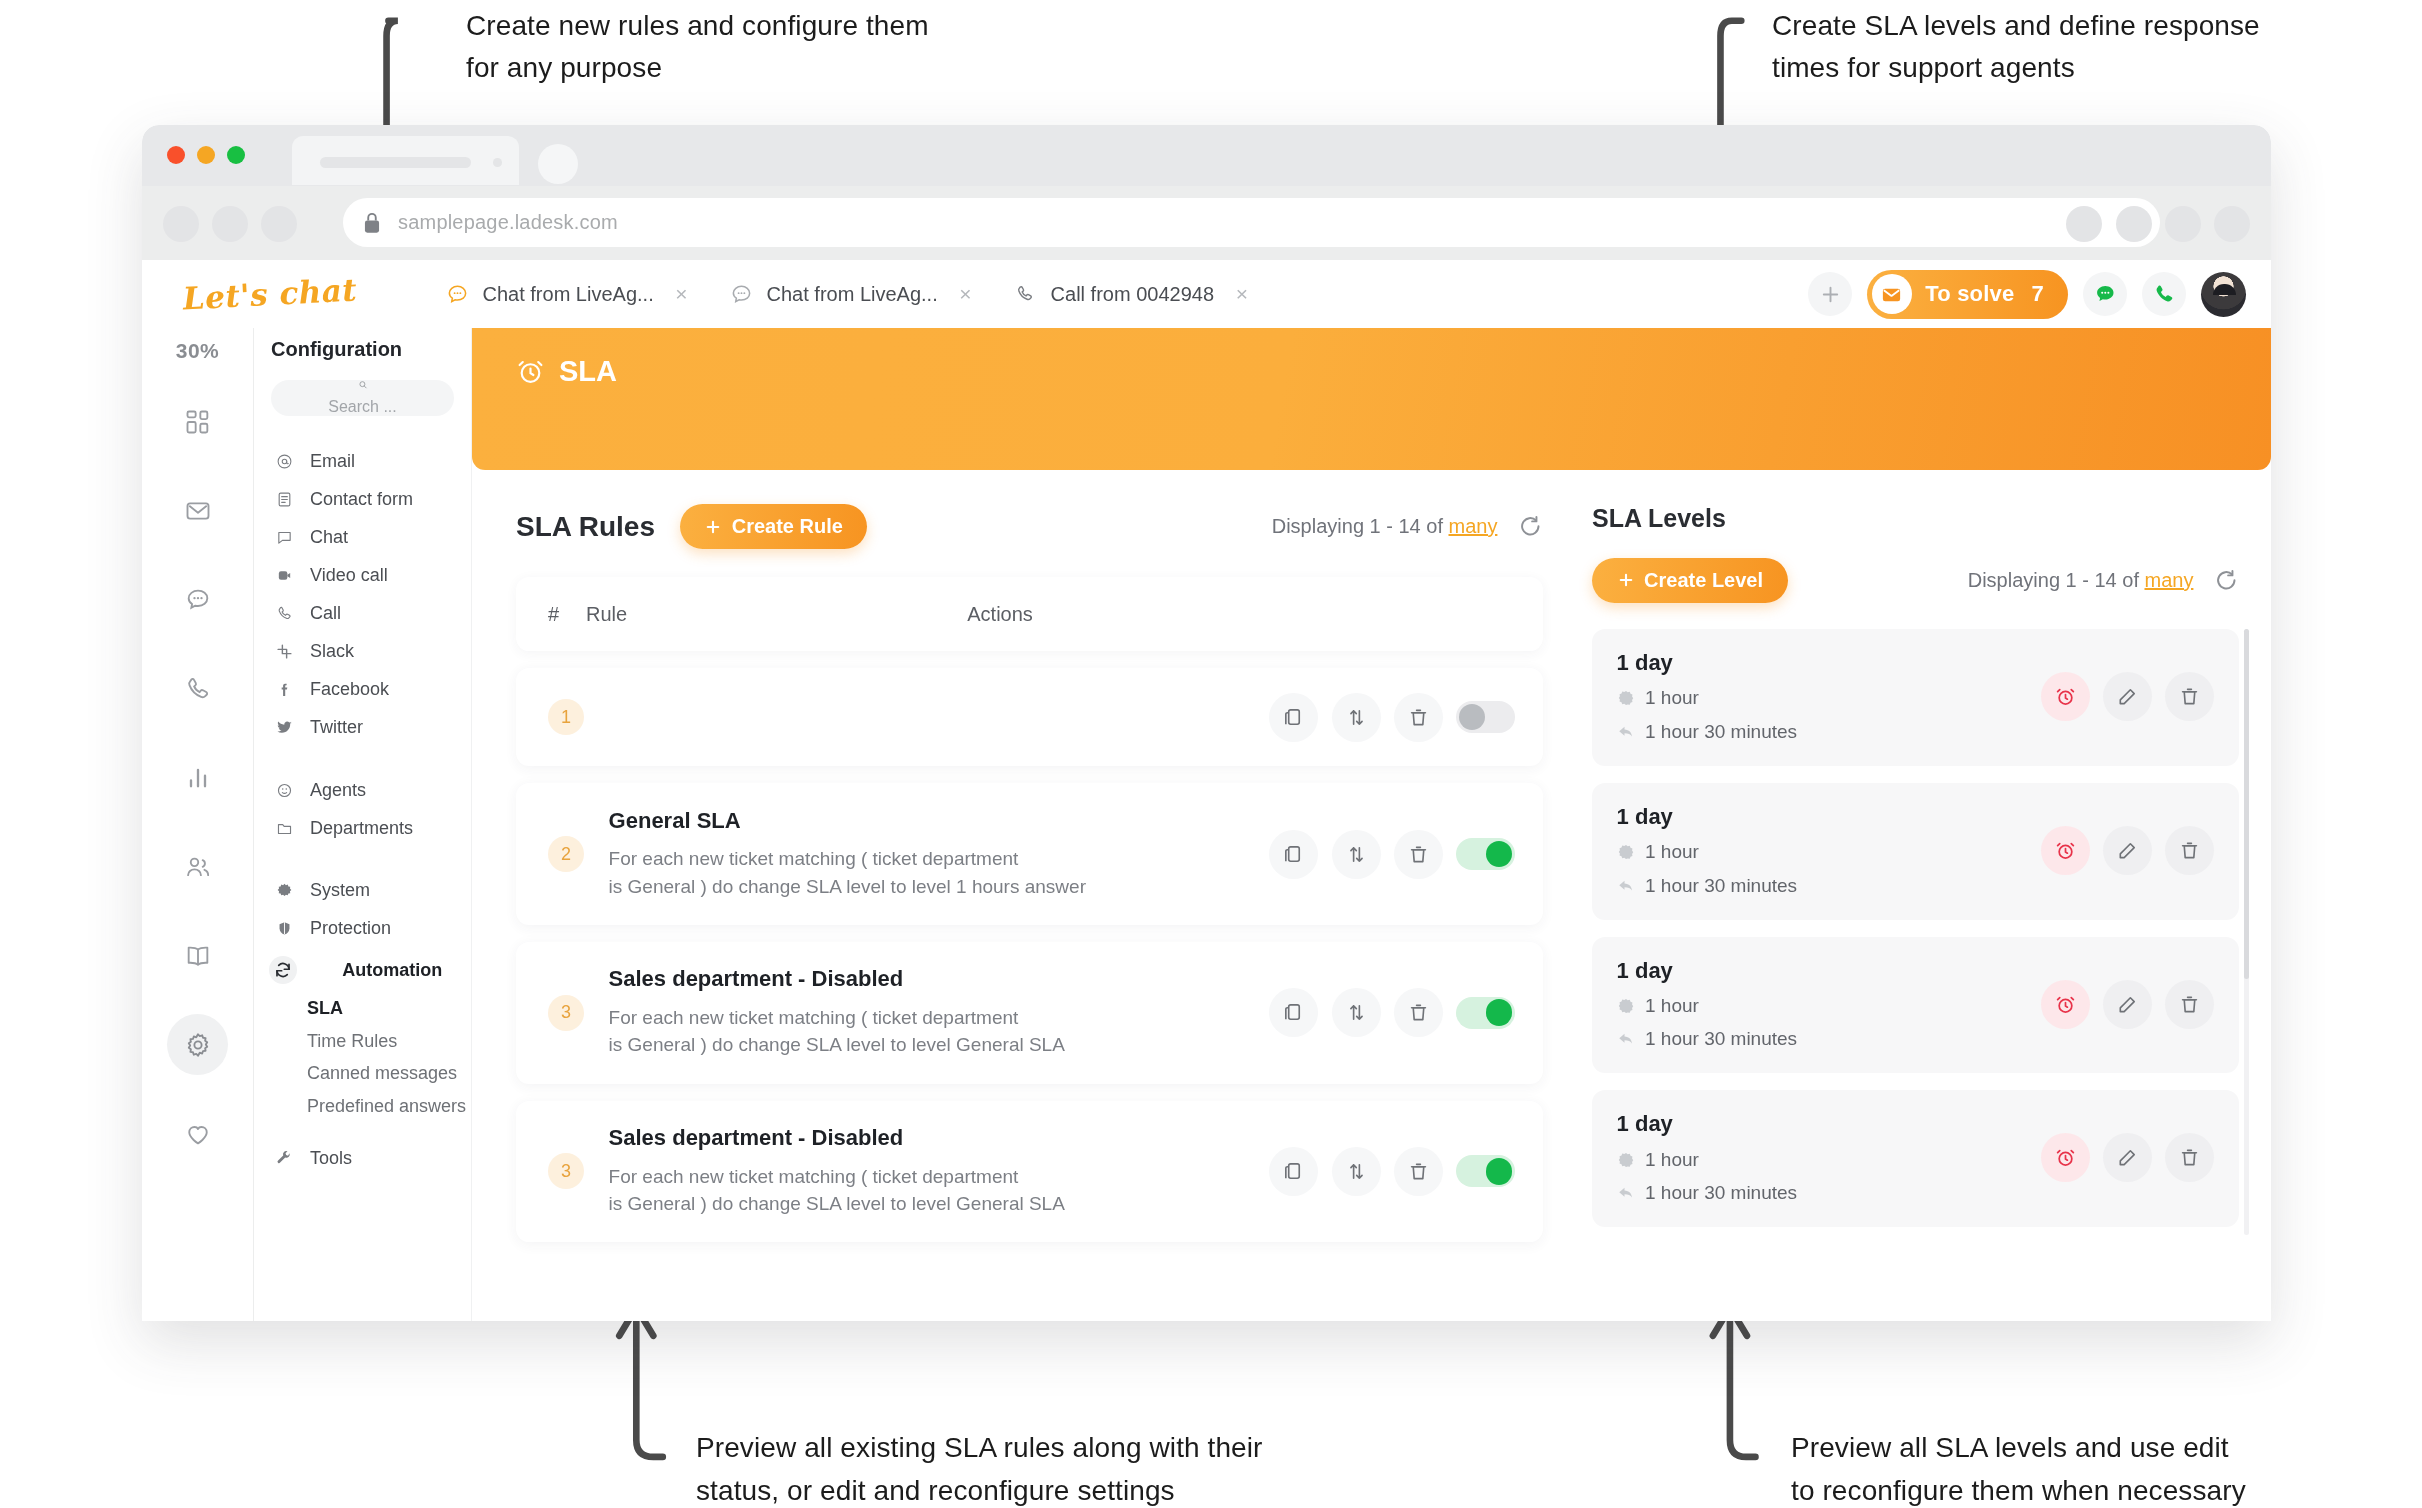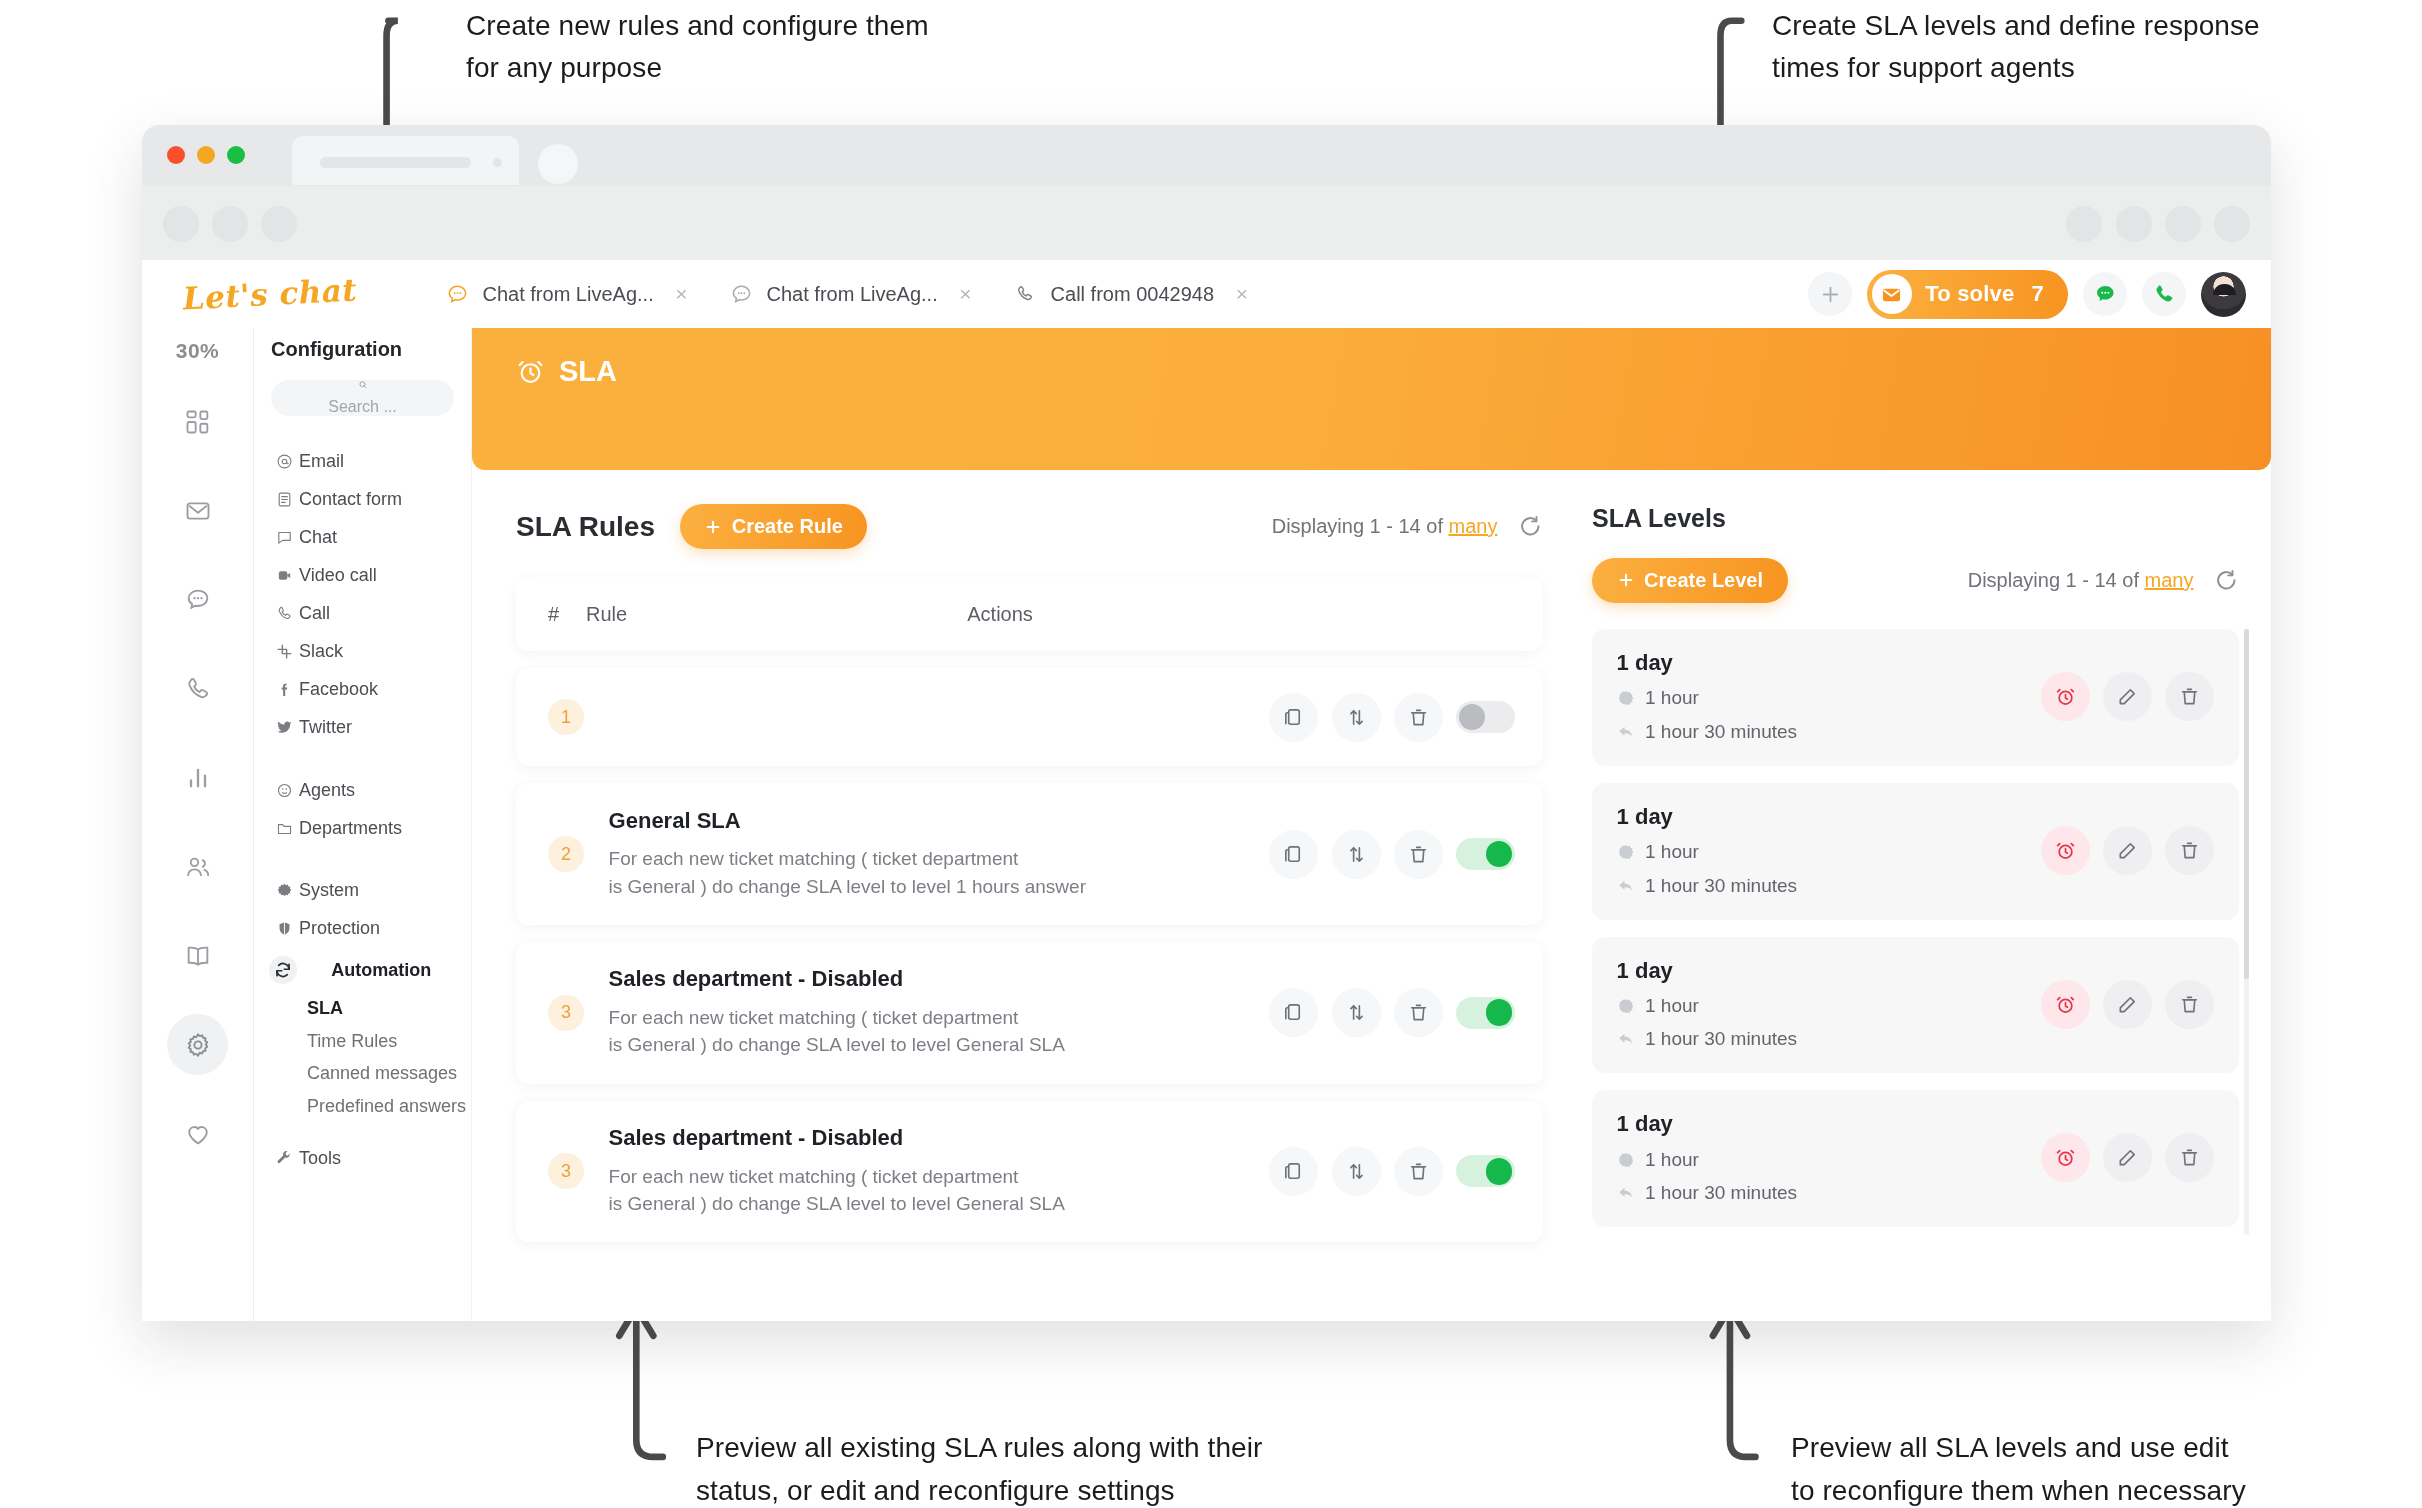--- a/index.html
+++ b/index.html
@@ -115,21 +115,21 @@
     width:218px; flex:0 0 218px; padding-top:78px; background:#fff;
     border-right:0.9px solid #f0f1f2;
   }
   .config h3 { font-size:20px; font-weight:700; color:#23262b; padding:0 0 19px 17px; }
   .searchbox {
     margin:0 17px 26.5px 17px; height:36px; border-radius:18px; background:#f4f5f6;
     display:flex; align-items:center; gap:8.5px; padding:0 13.2px;flex-direction:column;
   }
   .searchbox span { font-size:16px; color:#a2a5a9; }
   .cfg-item {
-    display:flex; align-items:center; gap:6px; padding:8.5px 0 8.5px 21px;
+    display:flex; align-items:center; gap:17px; padding:8.5px 0 8.5px 21px;
     font-size:18px; color:#4b4e53;
   }
   .cfg-item .ci { width:18px; display:flex; justify-content:center; flex:0 0 18px; }
   .cfg-item.bold { font-weight:700; color:#1d2025; }
   .cfg-item.bold .ci-bg { width:28px;height:28px;border-radius:50%;background:#f0f1f2; display:flex;align-items:center;justify-content:center;margin-left:-5.7px;}
   .cfg-sub { padding:5.7px 0 5.7px 53px; font-size:18px; color:#6e7176; }
   .cfg-sub.sel { font-weight:700; color:#1d2025; }
   .cfg-gap { height:24.6px; }
 
   
@@ -249,20 +249,27 @@
       </div>
       <div class="ghost-plus"></div>
     </div>
 
     <div class="chrome-url">
       <div class="nav-dots">
         <div class="nav-dot"></div>
         <div class="nav-dot"></div>
         <div class="nav-dot"></div>
       </div>
+      <div class="urlbar">
+        <svg class="lock" viewBox="0 0 17 24">
+          <rect x="1" y="9" width="15" height="13" rx="2.5" fill="#7e8186"></rect>
+          <path d="M4.5 9V6a4 4 0 1 1 8 0v3" fill="none" stroke="#7e8186" stroke-width="2"></path>
+        </svg>
+        <div class="urltext">samplepage.ladesk.com</div>
+      </div>
       <div class="nav-dots" style="left:auto; right:21px;">
         <div class="nav-dot"></div>
         <div class="nav-dot"></div>
         <div class="nav-dot"></div>
         <div class="nav-dot"></div>
       </div>
     </div>
 
     <div class="app">
 

